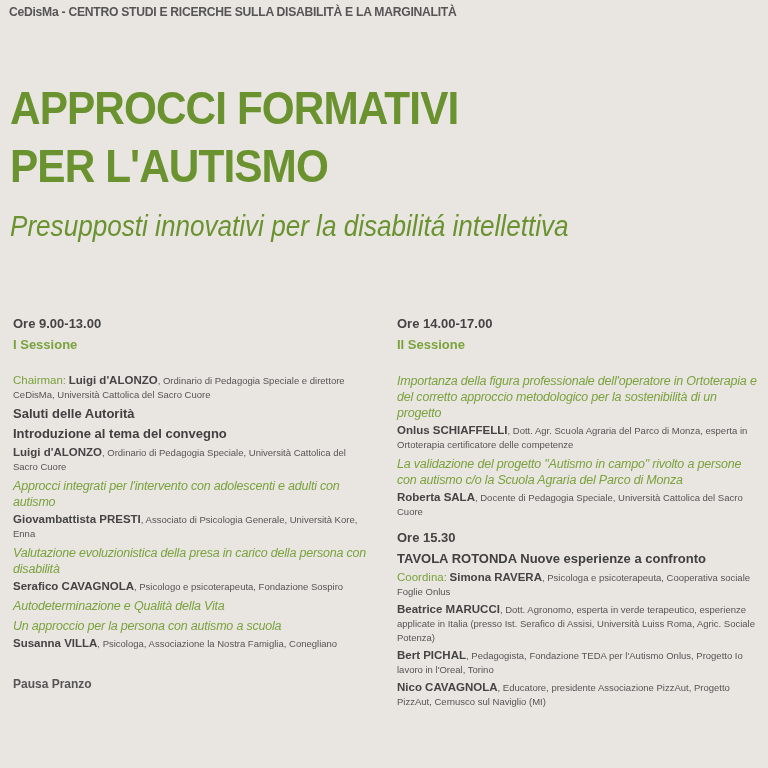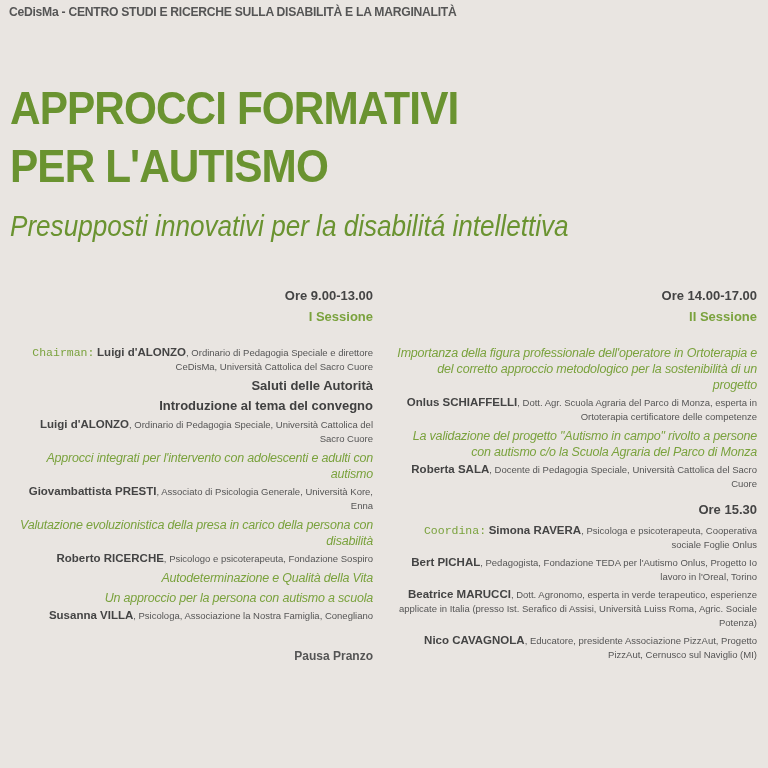--- a/index.html
+++ b/index.html
@@ -21,30 +21,30 @@
     font-size:47px; font-weight:bold; color:#6a9330;
     line-height:58px; letter-spacing:-1px;
     transform:scaleX(0.9); transform-origin:left;
     white-space:nowrap;
   }
   .subtitle {
     position:absolute; left:10px; top:210px;
     font-size:29px; font-style:italic; color:#6a9330;
     white-space:nowrap; transform:scaleX(0.9); transform-origin:left;
   }
-  .col { position:absolute; top:288px; width:360px;text-align:right; }
+  .col { position:absolute; top:316px; width:360px; }
   .col.left { left:13px; }
   .col.right { left:397px; }
   .time { font-size:13px; font-weight:bold; color:#444; margin-bottom:6px; }
   .session { font-size:13px; font-weight:bold; color:#7aa23d; margin-bottom:21px; }
   .green-b { font-size:13px; font-weight:bold; color:#404040; margin:4px 0 3px; line-height:16px; }
   .talk { font-size:12.5px; font-style:italic; color:#7aa23d; line-height:16px; margin:4px 0 2px; letter-spacing:-0.2px; }
   .person { font-size:9.5px; color:#555; line-height:14px; margin-bottom:3px; }
   .person .name { font-size:11.5px; font-weight:bold; color:#444; }
-  .person .label { font-size:11.5px; color:#7aa23d;font-family:Liberation Mono, monospace; }
+  .person .label { font-size:11.5px; color:#7aa23d; }
   .pause { font-size:12px; font-weight:bold; color:#555; margin-top:26px; }
   .gap { height:8px; }
 </style>
 </head>
 <body>
 
 <div class="org">CeDisMa - CENTRO STUDI E RICERCHE SULLA DISABILITÀ E LA MARGINALITÀ</div>
 <div class="title">
   <div>APPROCCI FORMATIVI</div>
   <div>PER L'AUTISMO</div>
@@ -54,33 +54,34 @@
 <div class="col left">
   <div class="time">Ore 9.00-13.00</div>
   <div class="session">I Sessione</div>
   <div class="person"><span class="label">Chairman:</span> <span class="name">Luigi d'ALONZO</span><span>, Ordinario di Pedagogia Speciale e direttore CeDisMa, Università Cattolica del Sacro Cuore</span></div>
   <div class="green-b">Saluti delle Autorità</div>
   <div class="green-b">Introduzione al tema del convegno</div>
   <div class="person"><span class="name">Luigi d'ALONZO</span><span>, Ordinario di Pedagogia Speciale, Università Cattolica del Sacro Cuore</span></div>
   <div class="talk">Approcci integrati per l'intervento con adolescenti e adulti con autismo</div>
   <div class="person"><span class="name">Giovambattista PRESTI</span><span>, Associato di Psicologia Generale, Università Kore, Enna</span></div>
   <div class="talk">Valutazione evoluzionistica della presa in carico della persona con disabilità</div>
-  <div class="person"><span class="name">Roberto RICERCHE</span><span>, Psicologo e psicoterapeuta, Fondazione Sospiro</span></div>
+  <div class="person"><span class="name">Serafico CAVAGNOLA</span><span>, Psicologo e psicoterapeuta, Fondazione Sospiro</span></div>
   <div class="talk">Autodeterminazione e Qualità della Vita</div>
   <div class="talk">Un approccio per la persona con autismo a scuola</div>
   <div class="person"><span class="name">Susanna VILLA</span><span>, Psicologa, Associazione la Nostra Famiglia, Conegliano</span></div>
   <div class="pause">Pausa Pranzo</div>
 </div>
 
 <div class="col right">
   <div class="time">Ore 14.00-17.00</div>
   <div class="session">II Sessione</div>
   <div class="talk">Importanza della figura professionale dell'operatore in Ortoterapia e del corretto approccio metodologico per la sostenibilità di un progetto</div>
   <div class="person"><span class="name">Onlus SCHIAFFELLI</span><span>, Dott. Agr. Scuola Agraria del Parco di Monza, esperta in Ortoterapia certificatore delle competenze</span></div>
   <div class="talk">La validazione del progetto "Autismo in campo" rivolto a persone con autismo c/o la Scuola Agraria del Parco di Monza</div>
   <div class="person"><span class="name">Roberta SALA</span><span>, Docente di Pedagogia Speciale, Università Cattolica del Sacro Cuore</span></div>
   <div class="gap"></div>
   <div class="time">Ore 15.30</div>
+  <div class="green-b">TAVOLA ROTONDA Nuove esperienze a confronto</div>
   <div class="person"><span class="label">Coordina:</span> <span class="name">Simona RAVERA</span><span>, Psicologa e psicoterapeuta, Cooperativa sociale Foglie Onlus</span></div>
+  <div class="person"><span class="name">Beatrice MARUCCI</span><span>, Dott. Agronomo, esperta in verde terapeutico, esperienze applicate in Italia (presso Ist. Serafico di Assisi, Università Luiss Roma, Agric. Sociale Potenza)</span></div>
   <div class="person"><span class="name">Bert PICHAL</span><span>, Pedagogista, Fondazione TEDA per l'Autismo Onlus, Progetto Io lavoro in l'Oreal, Torino</span></div>
-  <div class="person"><span class="name">Beatrice MARUCCI</span><span>, Dott. Agronomo, esperta in verde terapeutico, esperienze applicate in Italia (presso Ist. Serafico di Assisi, Università Luiss Roma, Agric. Sociale Potenza)</span></div>
   <div class="person"><span class="name">Nico CAVAGNOLA</span><span>, Educatore, presidente Associazione PizzAut, Progetto PizzAut, Cernusco sul Naviglio (MI)</span></div>
 </div>
 
 </body></html>

